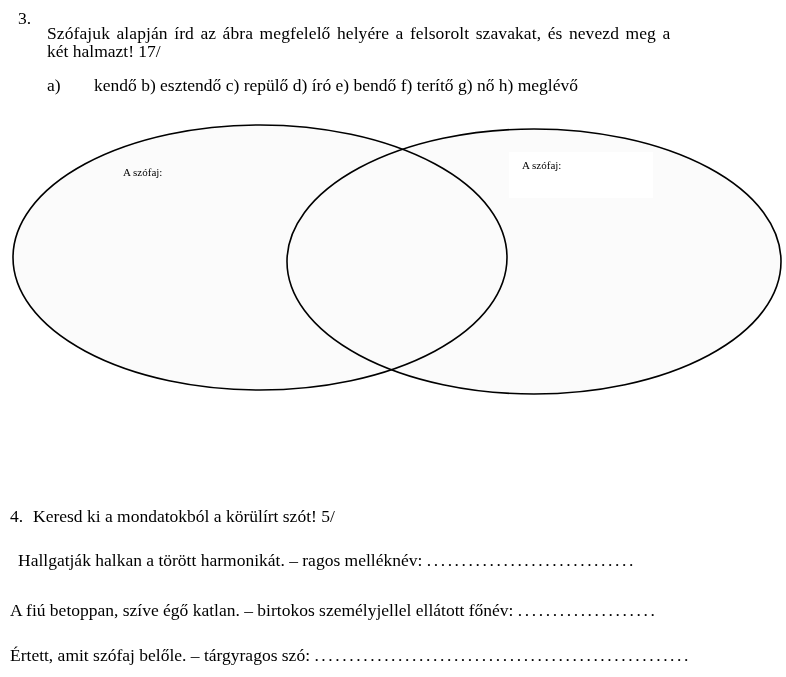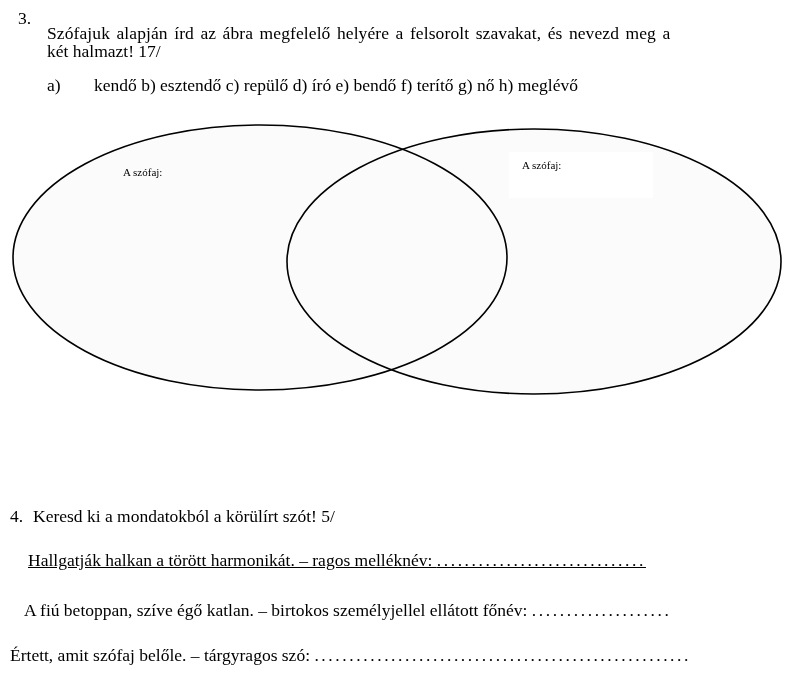--- a/index.html
+++ b/index.html
@@ -40,21 +40,21 @@
 </svg>
 
 <span class="abs set-label" style="left:123px; top:166px;">A szófaj:</span>
 <div class="label-box" style="left:509px; top:152px; width:144px; height:46px;">
   <span class="abs set-label" style="left:13px; top:7px;">A szófaj:</span>
 </div>
 
 <span class="abs" style="left:10px; top:506px;">4.</span>
 <span class="abs" style="left:33px; top:506px;">Keresd ki a mondatokból a körülírt szót! 5/</span>
 
-<div class="abs" style="left:28px; top:550px;text-decoration:underline;">
+<div class="abs" style="left:18px; top:550px;">
   <span>Hallgatják halkan a törött harmonikát. – ragos melléknév: </span><span class="dots">..............................</span>
 </div>
-<div class="abs" style="left:24px; top:600px;">
+<div class="abs" style="left:10px; top:600px;">
   <span>A fiú betoppan, szíve égő katlan. – birtokos személyjellel ellátott főnév: </span><span class="dots">....................</span>
 </div>
 <div class="abs" style="left:10px; top:645px;">
   <span>Értett, amit szófaj belőle. – tárgyragos szó: </span><span class="dots">......................................................</span>
 </div>
 
 </body></html>

